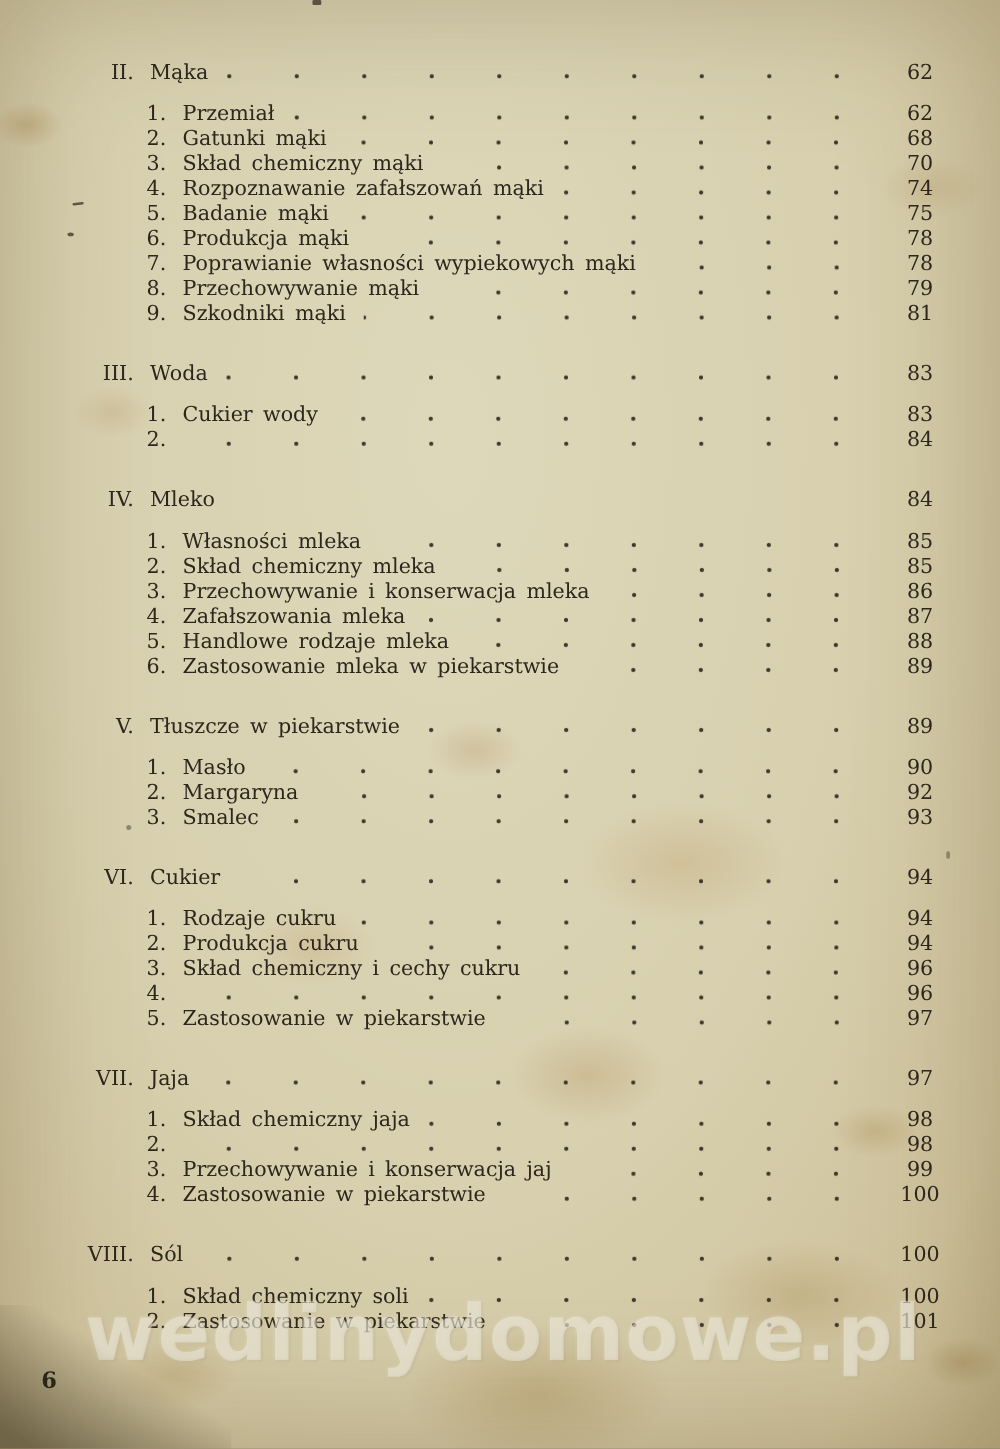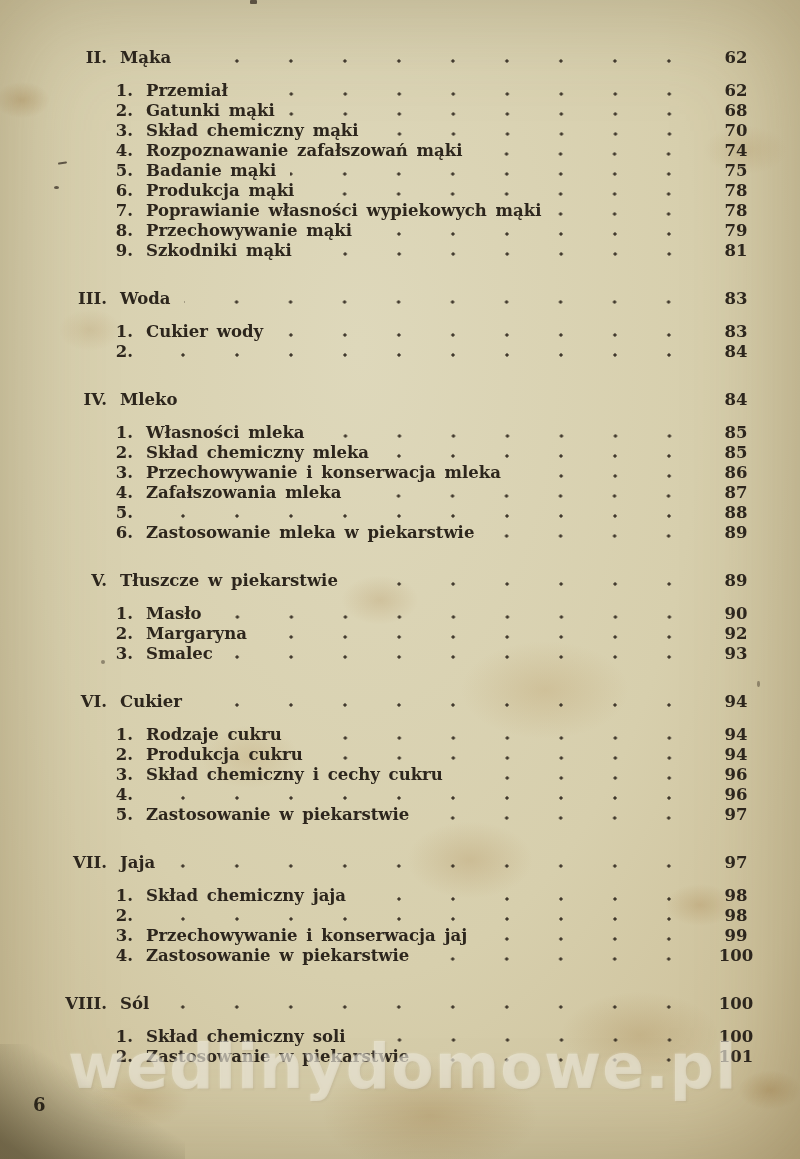--- a/index.html
+++ b/index.html
@@ -21,21 +21,21 @@
       radial-gradient(ellipse 40px 26px  at 22px 100px,   rgba(160,118,58,.30), rgba(160,118,58,0) 70%),
       radial-gradient(ellipse 45px 30px  at 90px 330px,   rgba(160,118,58,.16), rgba(160,118,58,0) 70%),
       radial-gradient(ellipse 60px 35px  at 745px 150px,  rgba(160,118,58,.16), rgba(160,118,58,0) 70%),
       radial-gradient(ellipse 45px 28px  at 770px 1090px, rgba(150,108,48,.30), rgba(150,108,48,0) 70%),
       radial-gradient(ellipse at 45% 30%, #ded8bb 0%, #d7cfad 55%, #cec29c 85%, #c1b189 100%);
     box-shadow: inset 0 0 110px rgba(105,88,48,.35);
   }
 
   .content { position:absolute; top:48px; left:0; width:800px;
              padding:0 42px 0 57px; box-sizing:border-box;
-             font-size:16.5px; font-weight:bold; word-spacing:3px; }
+             font-size:16.5px; font-weight:normal; word-spacing:3px; }
 
   .toc-section { margin-bottom:28px; }
   .row { display:flex; align-items:baseline; line-height:20px; white-space:nowrap; }
   .section-row { margin-bottom:13px; }
   .num { flex:0 0 50px; text-align:right; margin-right:13px; }
   .item-row .num { flex-basis:76px; }
   .title { flex:0 0 auto; }
   .leader { flex:1 1 auto; align-self:flex-end; height:8px; margin:0 14px 3px 14px;
             background-image: radial-gradient(circle, rgba(52,44,34,.92) 1.3px, rgba(52,44,34,0) 2px);
             background-size:54px 6px; background-repeat:repeat-x;
@@ -196,20 +196,21 @@
 
   <div class="row item-row">
     <span class="num">4.</span>
     <span class="title">Zafałszowania mleka</span>
     <span class="leader"></span>
     <span class="pagecol">87</span>
   </div>
 
   <div class="row item-row">
     <span class="num">5.</span>
+    <span class="title">Handlowe rodzaje mleka</span>
     <span class="leader"></span>
     <span class="pagecol">88</span>
   </div>
 
   <div class="row item-row">
     <span class="num">6.</span>
     <span class="title">Zastosowanie mleka w piekarstwie</span>
     <span class="leader"></span>
     <span class="pagecol">89</span>
   </div>

